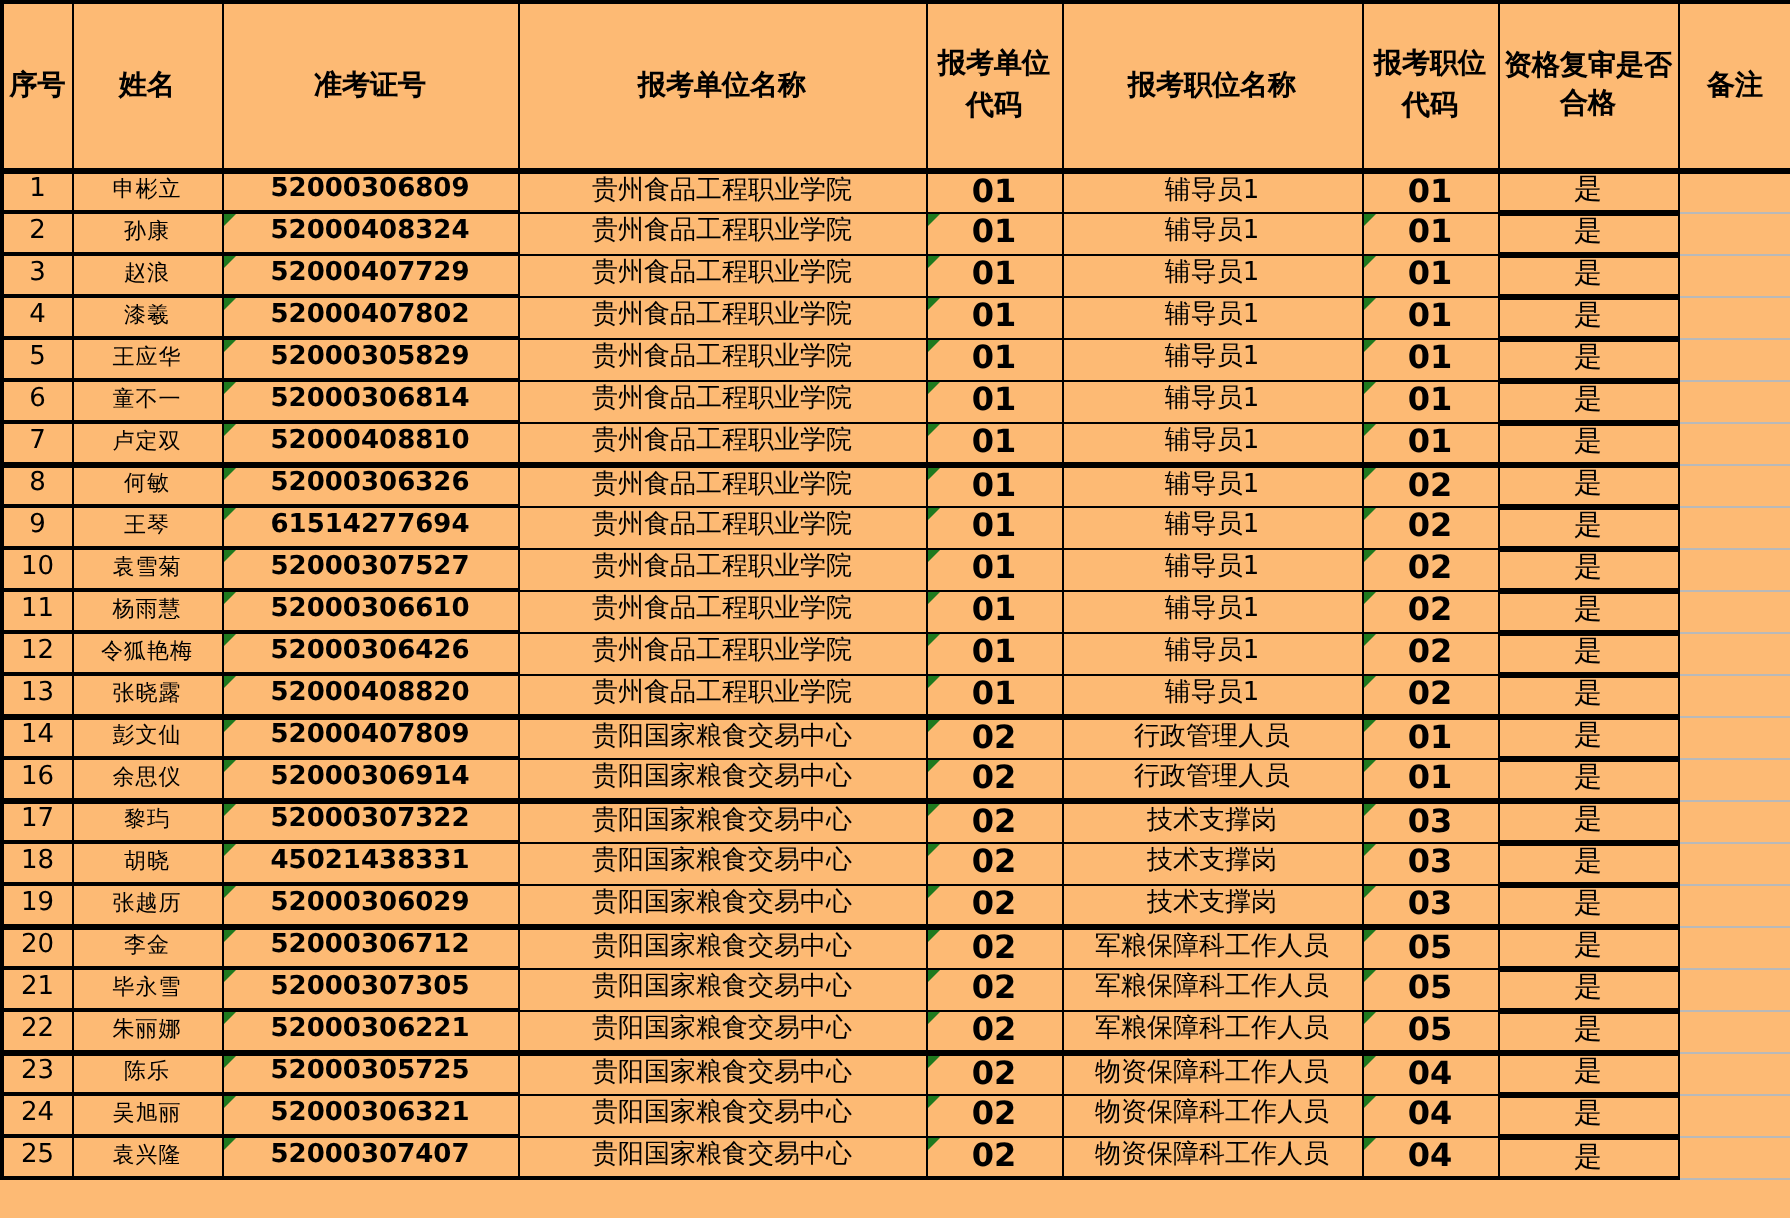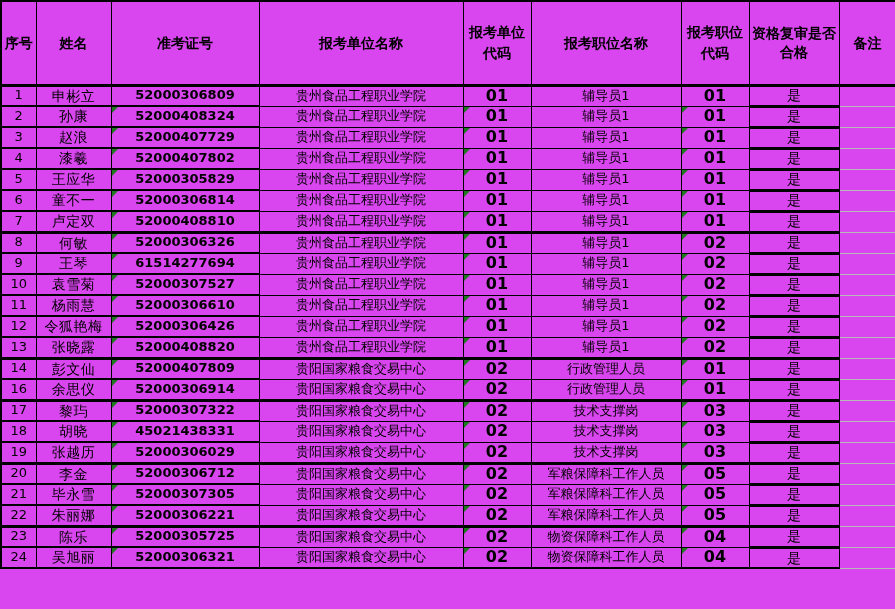--- a/index.html
+++ b/index.html
@@ -1,20 +1,20 @@
 <!DOCTYPE html>
 <html style="--ind-color: #1f7a1f;"><head>
 <meta charset="utf-8">
 <style>
   :root { --ind-color: #1f7a1f; }
   * { box-sizing: border-box; }
   html, body { margin: 0; padding: 0; background: #fff; }
   body { font-family: "DejaVu Sans", "Liberation Sans", sans-serif; color: #000; }
   .sheet {
-    width: 895px; height: 609px; background: #d946ef; overflow: hidden;
+    width: 895px; height: 609px; background: #fdba74; overflow: hidden;
   }
   table {
     border-collapse: collapse; table-layout: fixed;
     width: 895px;
   }
   col.w0 { width: 35px; }  col.w1 { width: 75px; }  col.w2 { width: 148px; }
   col.w3 { width: 204px; } col.w4 { width: 68px; }  col.w5 { width: 150px; }
   col.w6 { width: 68px; }  col.w7 { width: 90px; }  col.w8 { width: 57px; }
 
   th, td {
@@ -43,21 +43,21 @@
   
   tr.group-end td.c0, tr.group-end td.c1, tr.group-end td.c2,
   tr.group-end td.c3, tr.group-end td.c4, tr.group-end td.c5,
   tr.group-end td.c6, tr.group-end td.c7 { border-bottom: 3px solid #000; }
 
   tr.body-row:last-child td { border-bottom-color: #000; border-bottom-width: 2px; }
   tr.body-row:last-child td.c8 { border-bottom-color: #b9b9b9; border-bottom-width: 1px; }
 
   
   td.c0 { font-size: 13px; }
-  td.c1 { font-size: 14px; letter-spacing: 0.5px; }
+  td.c1 { font-size: 11px; letter-spacing: 0.5px; }
   td.c2 { font-size: 13px; font-weight: bold; }
   td.c3 { font-size: 13px; }
   td.c4, td.c6 { font-size: 16px; font-weight: bold; }
   td.c5 { font-size: 13px; }
   td.c7 { font-size: 14px; }
 
   
   td.ind::before {
     content: ""; position: absolute; top: 0; left: 0;
     width: 0; height: 0;
@@ -341,15 +341,26 @@
           <td class="c0">24</td>
           <td class="c1">吴旭丽</td>
           <td class="c2 ind">52000306321</td>
           <td class="c3">贵阳国家粮食交易中心</td>
           <td class="c4 ind">02</td>
           <td class="c5">物资保障科工作人员</td>
           <td class="c6 ind">04</td>
           <td class="c7">是</td>
           <td class="c8"></td>
         </tr>
+        <tr class="body-row">
+          <td class="c0">25</td>
+          <td class="c1">袁兴隆</td>
+          <td class="c2 ind">52000307407</td>
+          <td class="c3">贵阳国家粮食交易中心</td>
+          <td class="c4 ind">02</td>
+          <td class="c5">物资保障科工作人员</td>
+          <td class="c6 ind">04</td>
+          <td class="c7">是</td>
+          <td class="c8"></td>
+        </tr>
       </tbody>
   </table>
 </div>
 
 </body></html>

